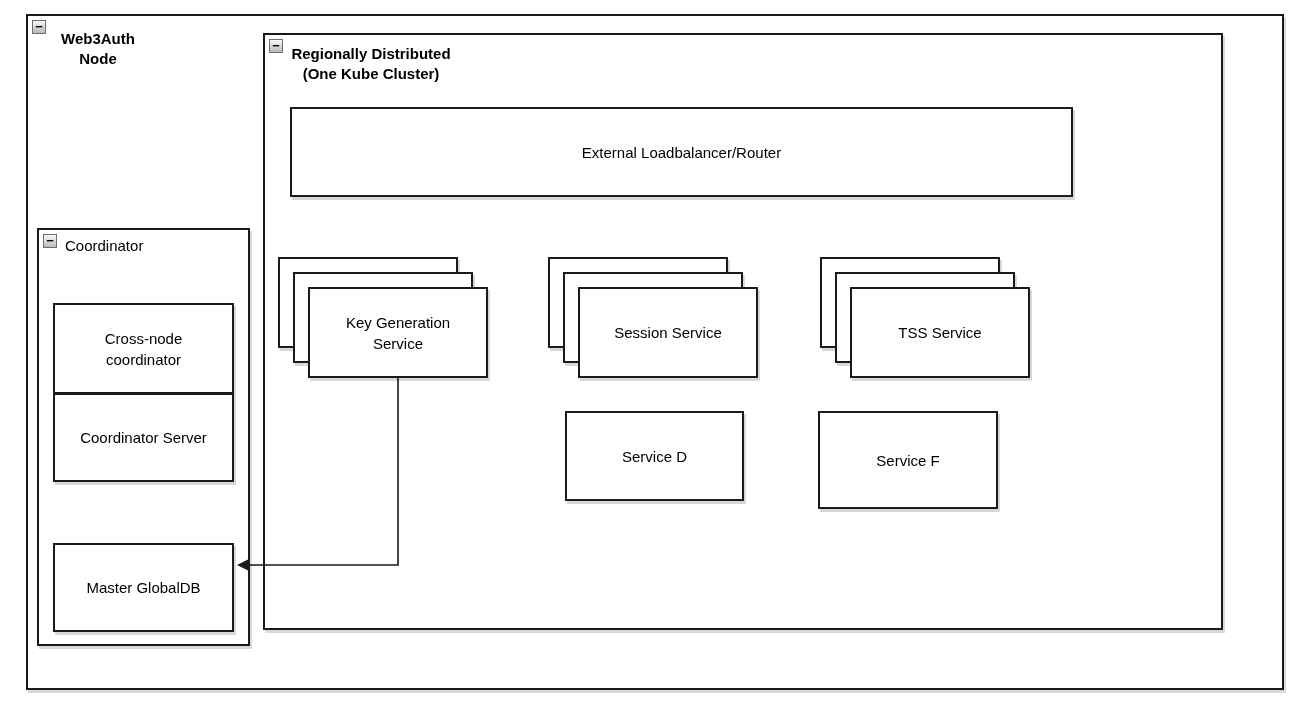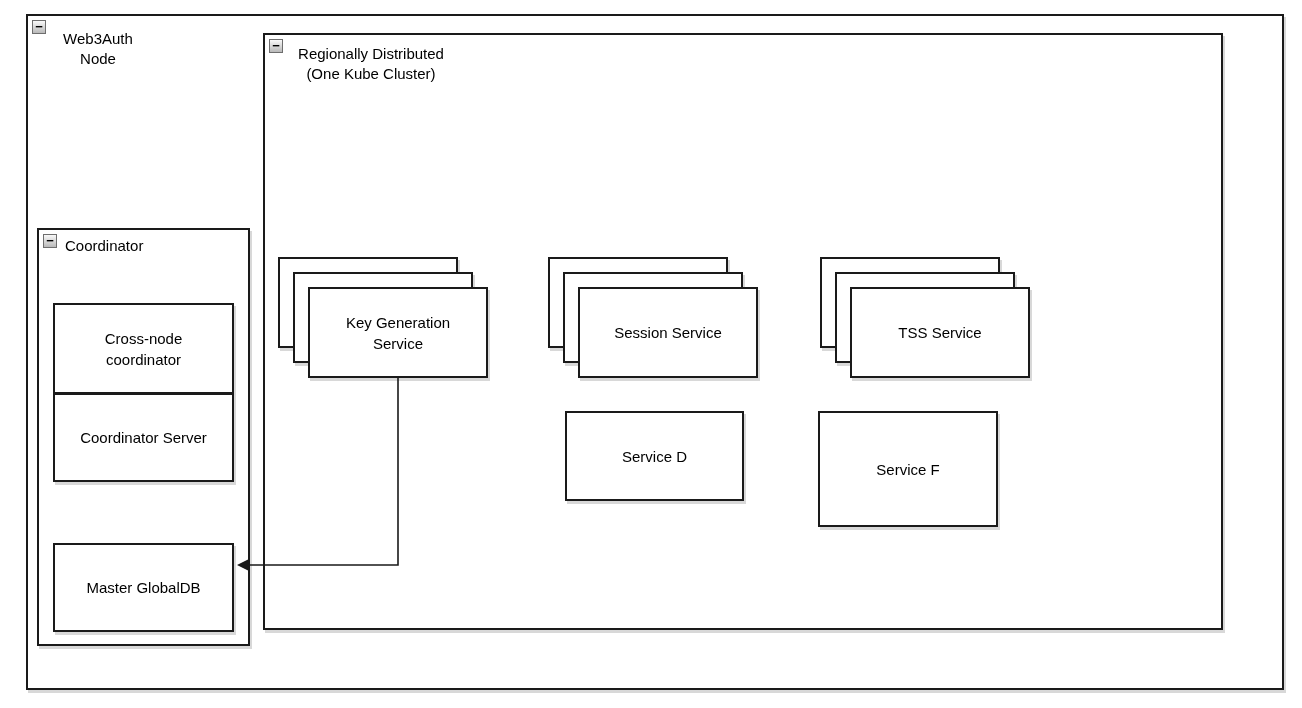--- a/index.html
+++ b/index.html
@@ -11,21 +11,21 @@
   .shape {
     position:absolute; background:#ffffff; border:2px solid #1a1a1a;
     box-shadow:2px 3px 0 #d8d8d8; box-sizing:border-box;
   }
   .center-label {
     display:flex; align-items:center; justify-content:center;
     width:100%; height:100%; text-align:center; line-height:21px;
   }
   .title { position:absolute; line-height:20px; }
   .title.centered { text-align:center; }
-  .title span { display:block; }
+  .title span { display:block;font-weight:bold; }
   .collapse {
     position:absolute; left:4px; top:4px; width:14px; height:14px;
     border:1px solid #6e6e6e; background:linear-gradient(#f9f9f9,#b9b9b9);
     display:flex; align-items:center; justify-content:center;
     font-size:13px; font-weight:700; line-height:1; box-sizing:border-box;
     padding-bottom:1px; color:#000;
   }
   
   .outer { left:26px; top:14px; width:1258px; height:676px; }
   .web3auth-label { left:18px; top:13px; width:104px; }
@@ -38,21 +38,21 @@
   .stack { position:absolute; width:212px; height:123px; }
   .stack-keygen  { left:13px;  top:222px; }
   .stack-session { left:283px; top:222px; }
   .stack-tss     { left:523px; top:222px;margin-left:32px; }
   .stack .card { position:absolute; width:180px; height:91px; }
   .p0 { left:0;    top:0; }
   .p1 { left:15px; top:15px; }
   .p2 { left:30px; top:30px; }
   
   .service-d { left:300px; top:376px; width:179px; height:90px; }
-  .service-f { left:553px; top:376px; width:180px; height:116px; }
+  .service-f { left:553px; top:376px; width:180px; height:98px; }
   
   .coordinator { left:9px; top:212px; width:213px; height:418px; }
   .coordinator-label { left:26px; top:6px; }
   .cross-node   { left:14px; top:57px;  width:181px; height:91px;margin-top:16px; }
   .coord-server { left:14px; top:163px; width:181px; height:89px; }
   .global-db    { left:14px; top:313px; width:181px; height:89px; }
   
   .arrow-layer { position:absolute; left:0; top:0; z-index:5; pointer-events:none; }
 </style>
 </head>
@@ -67,20 +67,23 @@
       <span>Node</span>
     </div>
 
     <div class="shape regional">
       <div class="collapse">−</div>
       <div class="title centered regional-label">
         <span>Regionally Distributed</span>
         <span>(One Kube Cluster)</span>
       </div>
 
+      <div class="shape elb">
+        <div class="center-label">External Loadbalancer/Router</div>
+      </div>
 
       <div class="stack stack-keygen">
         <div class="shape card p0"></div>
         <div class="shape card p1"></div>
         <div class="shape card p2">
           <div class="center-label">
             <span>
               <span style="display:block;">Key Generation</span>
               <span style="display:block;">Service</span>
             </span>

